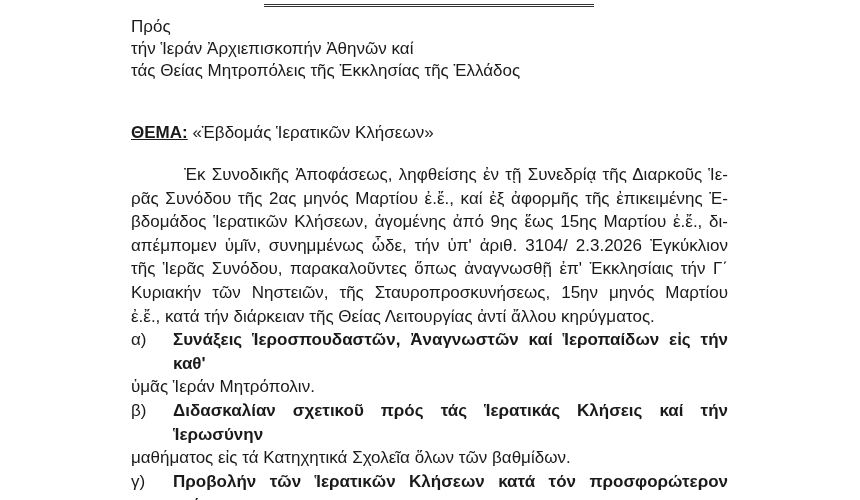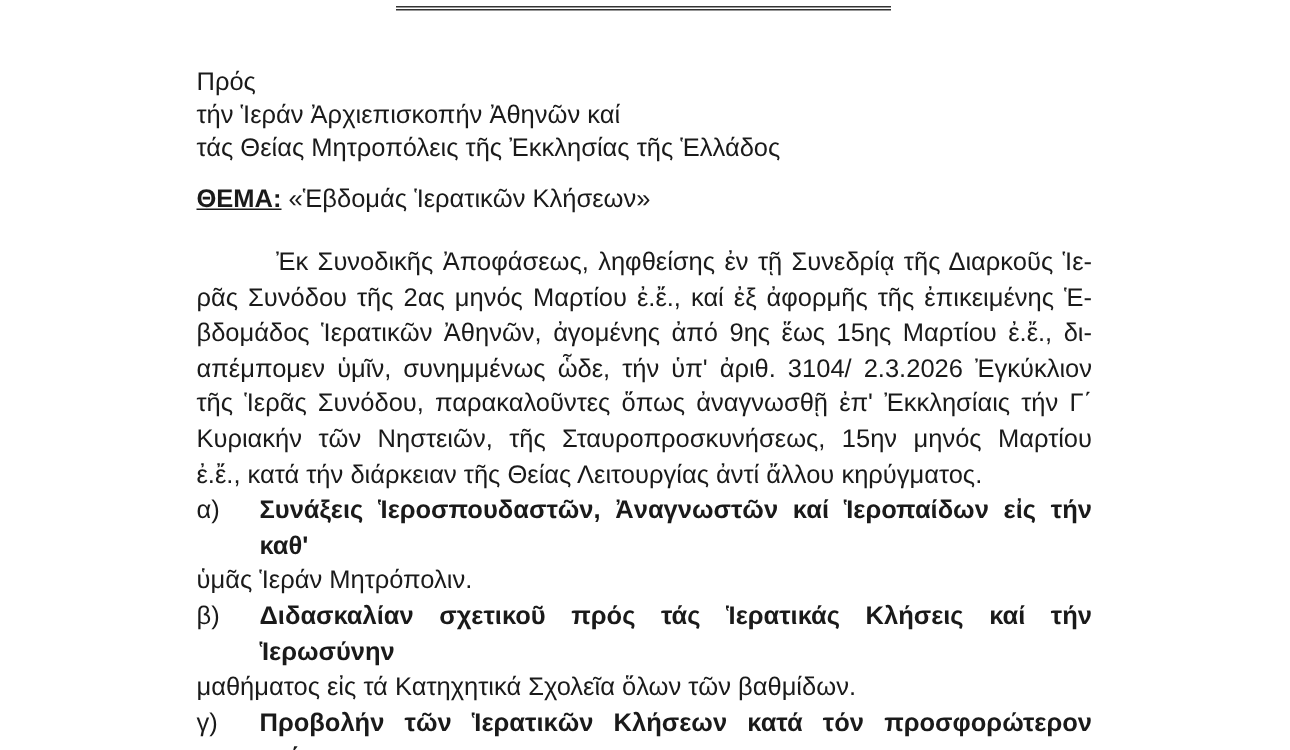--- a/index.html
+++ b/index.html
@@ -1,20 +1,20 @@
 <!DOCTYPE html>
 <html><head>
 <meta charset="utf-8">
 <style>
   html, body { margin:0; padding:0; background:#ffffff; }
   body { width:860px; height:500px; overflow:hidden; position:relative;
          font-family:"Liberation Sans", "DejaVu Sans", sans-serif; color:#1a1a1a; }
   .rule-top { position:absolute; left:264px; top:0px; width:330px; height:4px;
               border-bottom:3px double #333; }
-  .addr { position:absolute; left:131px; top:44px; font-size:17px; line-height:22px; }
+  .addr { position:absolute; left:131px; top:16px; font-size:17px; line-height:22px; }
   .subject { position:absolute; left:131px; top:122px; font-size:17px; line-height:22px; }
   .subject .lbl { font-weight:bold; text-decoration:underline; }
   .body { position:absolute; left:131px; top:163px; width:597px; font-size:17px; line-height:23.6px;
           text-align:justify; }
   .body p { margin:0; text-indent:53px; }
   .item { display:flex; }
   .item .mk { width:42px; flex:none; }
   .item .tx { flex:1; text-indent:0;font-weight:bold; }
   .line { display:block; text-align:justify; text-align-last:justify; }
   .line.last { text-align-last:left; }
@@ -31,21 +31,21 @@
 </div>
 
 <div class="subject">
   <span class="lbl">ΘΕΜΑ:</span><span> «Ἑβδομάς Ἱερατικῶν Κλήσεων»</span>
 </div>
 
 <div class="body">
   <p>
     <span class="line">Ἐκ Συνοδικῆς Ἀποφάσεως, ληφθείσης ἐν τῇ Συνεδρίᾳ τῆς Διαρκοῦς Ἱε-</span>
     <span class="line" style="text-indent:0">ρᾶς Συνόδου τῆς 2ας μηνός Μαρτίου ἐ.ἔ., καί ἐξ ἀφορμῆς τῆς ἐπικειμένης Ἑ-</span>
-    <span class="line" style="text-indent:0">βδομάδος Ἱερατικῶν Ἀθηνῶν, ἀγομένης ἀπό 9ης ἕως 15ης Μαρτίου ἐ.ἔ., δι-</span>
+    <span class="line" style="text-indent:0">βδομάδος Ἱερατικῶν Κλήσεων, ἀγομένης ἀπό 9ης ἕως 15ης Μαρτίου ἐ.ἔ., δι-</span>
     <span class="line" style="text-indent:0">απέμπομεν ὑμῖν, συνημμένως ὧδε, τήν ὑπ' ἀριθ. 3104/ 2.3.2026 Ἐγκύκλιον</span>
     <span class="line" style="text-indent:0">τῆς Ἱερᾶς Συνόδου, παρακαλοῦντες ὅπως ἀναγνωσθῇ ἐπ' Ἐκκλησίαις τήν Γ΄</span>
     <span class="line" style="text-indent:0">Κυριακήν τῶν Νηστειῶν, τῆς Σταυροπροσκυνήσεως, 15ην μηνός Μαρτίου</span>
     <span class="line last" style="text-indent:0">ἐ.ἔ., κατά τήν διάρκειαν τῆς Θείας Λειτουργίας ἀντί ἄλλου κηρύγματος.</span>
   </p>
 
   <div>
     <div class="item">
       <span class="mk">α)</span>
       <span class="tx line">Συνάξεις Ἱεροσπουδαστῶν, Ἀναγνωστῶν καί Ἱεροπαίδων εἰς τήν καθ'</span>

